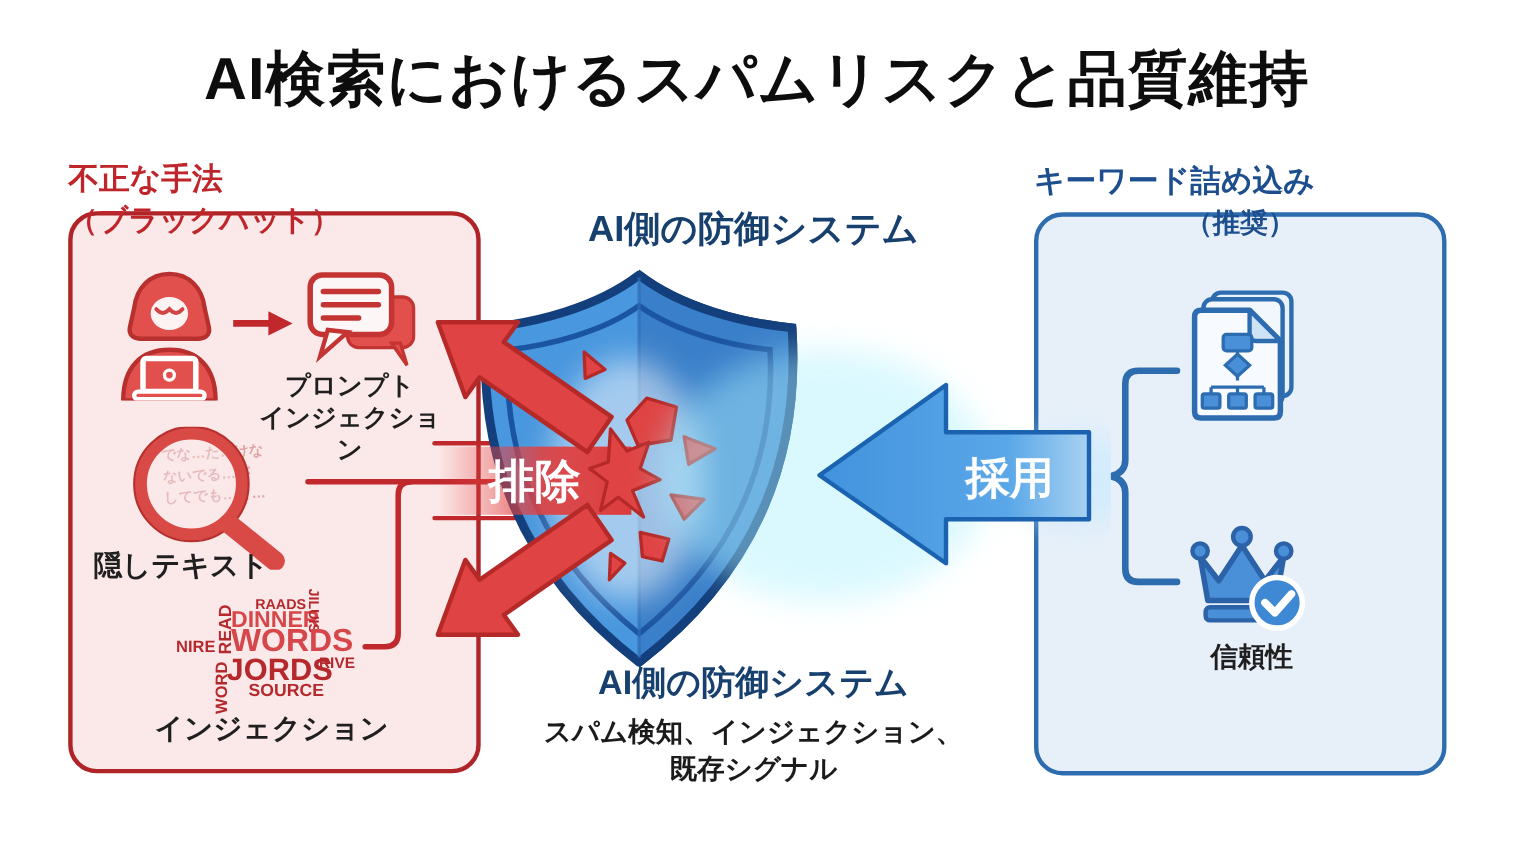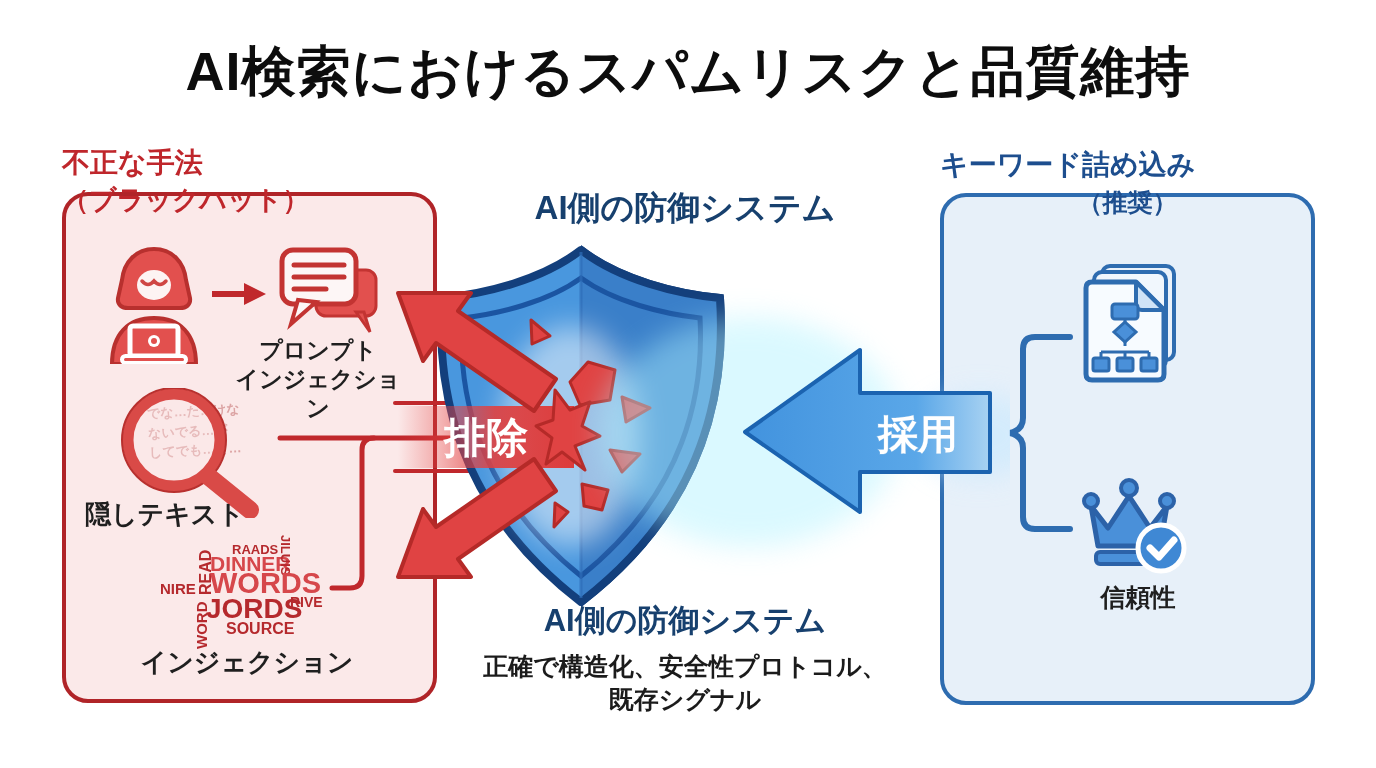--- a/index.html
+++ b/index.html
@@ -67,21 +67,21 @@
   <div class="abs panel-head left-head">不正な手法</div>
   <div class="abs left-subhead">（ブラックハット）</div>
 
   <div class="abs panel panel-right"></div>
   <div class="abs panel-head right-head">キーワード詰め込み</div>
   <div class="abs right-subhead">（推奨）</div>
 
   <div class="abs center-head">AI側の防御システム</div>
   <div class="abs center-bottom">
     <div class="cb-title">AI側の防御システム</div>
-    <div class="cb-sub">正確で構造化、安全性プロトコル、</div>
+    <div class="cb-sub">スパム検知、インジェクション、</div>
     <div class="cb-sub">既存シグナル</div>
   </div>
 
   <svg class="abs icon-layer" style="left:98px;top:246px;" width="112" height="118" viewBox="0 0 112 118">
     <path d="M56 3 C38 3 26 16 24 34 L20 52 C19 59 24 62 30 62 L82 62 C88 62 93 59 92 52 L88 34 C86 16 74 3 56 3 Z" fill="#e2504e" stroke="#b8302e" stroke-width="4"></path>
     <ellipse cx="56" cy="39" rx="17" ry="15" fill="#fdf3f3"></ellipse>
     <path d="M44 35 q6 7 12 0 q6 7 12 0" fill="none" stroke="#cf4644" stroke-width="3.5" stroke-linecap="round"></path>
     <path d="M14 118 C14 88 30 72 56 72 C82 72 98 88 98 118 Z" fill="#e2504e" stroke="#b8302e" stroke-width="4"></path>
     <rect x="32" y="80" width="48" height="30" rx="3" fill="#e2504e" stroke="#ffffff" stroke-width="5"></rect>
     <circle cx="56" cy="95" r="6" fill="#ffffff"></circle>

